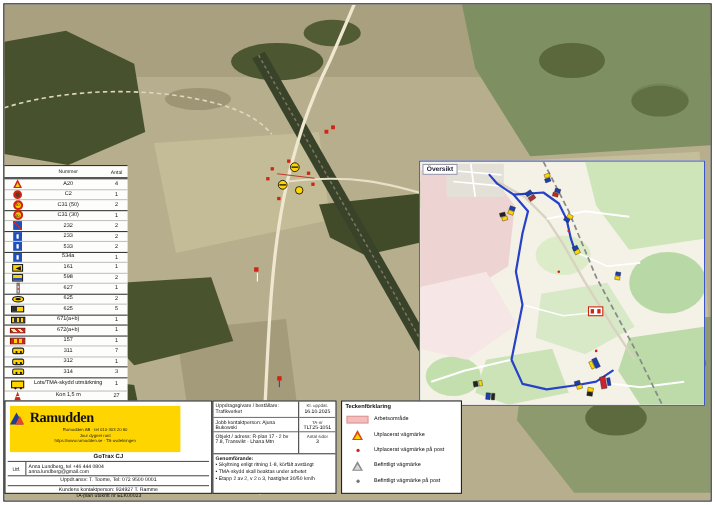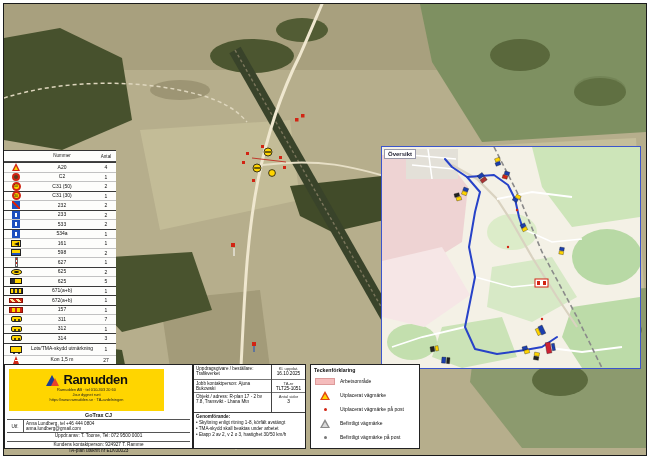--- a/index.html
+++ b/index.html
@@ -61,21 +61,21 @@
     font-size:6px;padding:1px 3px;font-weight:bold;}
 
   
   .blk{position:absolute;background:#fff;border:1px solid #222;z-index:20;box-sizing:border-box;color:#111;}
   .blk-company{left:4px;top:364px;width:189px;height:85px;}
   .blk-info{left:193px;top:364px;width:113px;height:85px;}
   .blk-legend{left:310px;top:364px;width:110px;height:85px;}
 
   
   .logo-box{margin:4px 28px 1px 4px;background:#ffd500;height:42px;text-align:center;padding-top:3px;box-sizing:border-box;}
-  .logo-row{display:flex;align-items:center;justify-content:center;gap:3px;}
+  .logo-row{display:flex;align-items:center;justify-content:flex-start;gap:3px;font-family:Liberation Serif, serif;}
   .ramudden-logo-icon{width:15px;height:12px;position:relative;display:inline-block;}
   .ramudden-logo-icon::before{content:"";position:absolute;left:0;top:1px;border-left:6px solid transparent;border-right:6px solid transparent;border-bottom:11px solid #1c3f94;}
   .ramudden-logo-icon::after{content:"";position:absolute;left:5px;top:4px;border-left:4px solid transparent;border-right:4px solid transparent;border-bottom:8px solid #e8442c;}
   .logo-word{font-weight:bold;font-size:13px;letter-spacing:-0.4px;color:#101010;}
   .logo-lines{font-size:3.9px;line-height:1.25;color:#222;margin-top:1px;}
   .contractor{font-size:5.4px;text-align:center;margin-top:1px;font-weight:bold;}
   .contact-grid{display:flex;border-top:0.5px solid #555;border-bottom:0.5px solid #555;margin:1px 2px 0 2px;}
   .contact-label{width:16px;border-right:0.5px solid #555;font-size:4.6px;display:flex;align-items:center;justify-content:center;}
   .contact-lines{flex:1;font-size:4.6px;line-height:1.25;padding:0.5px 2px;}
   .small-line{font-size:4.7px;text-align:center;line-height:1.3;}

